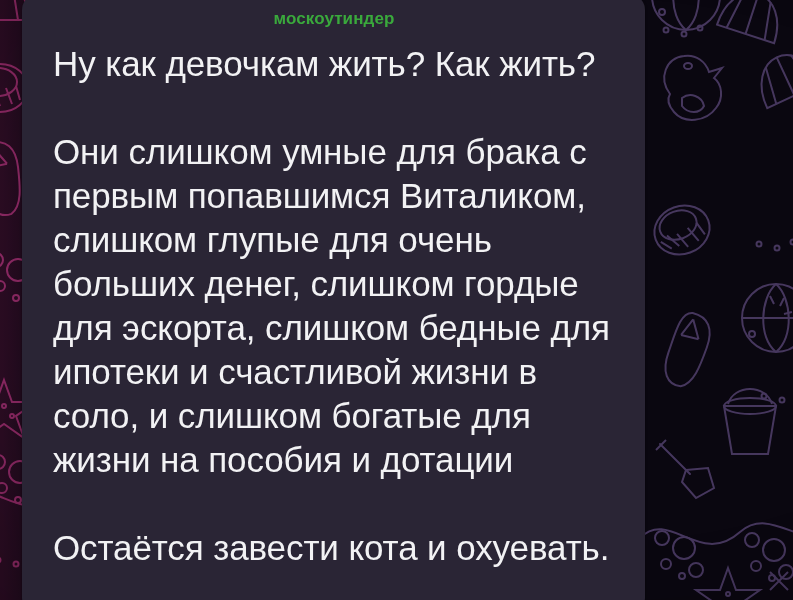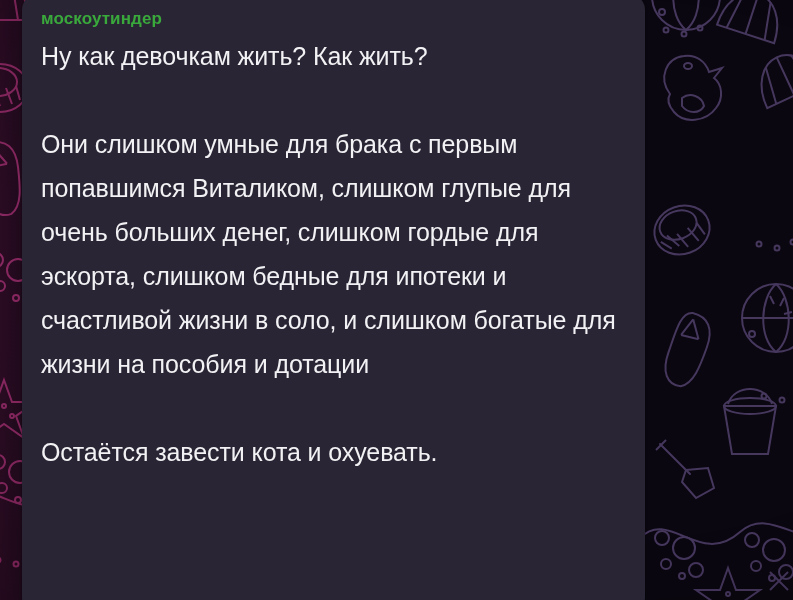--- a/index.html
+++ b/index.html
@@ -69,30 +69,31 @@
   }
 
   .sender-name {
     color: #3aa93c;
     font-size: 17px;
     font-weight: bold;
     line-height: 22px;
     letter-spacing: 0.1px;
     margin: 0 0 4px 0;
     padding-left: 1px;
+    text-align: center;
   }
 
   .message-text {
     color: #f2f2f4;
-    font-size: 25px;
+    font-size: 35px;
     line-height: 44px;
     font-weight: normal;
     white-space: pre-wrap;
     word-wrap: break-word;
-    margin: 0;
+    margin: 12px;
     padding-left: 1px;
     letter-spacing: -0.1px;
   }
 </style>
 </head>
 <body>
 
 <div id="screen">
 
   <div class="wallpaper">

